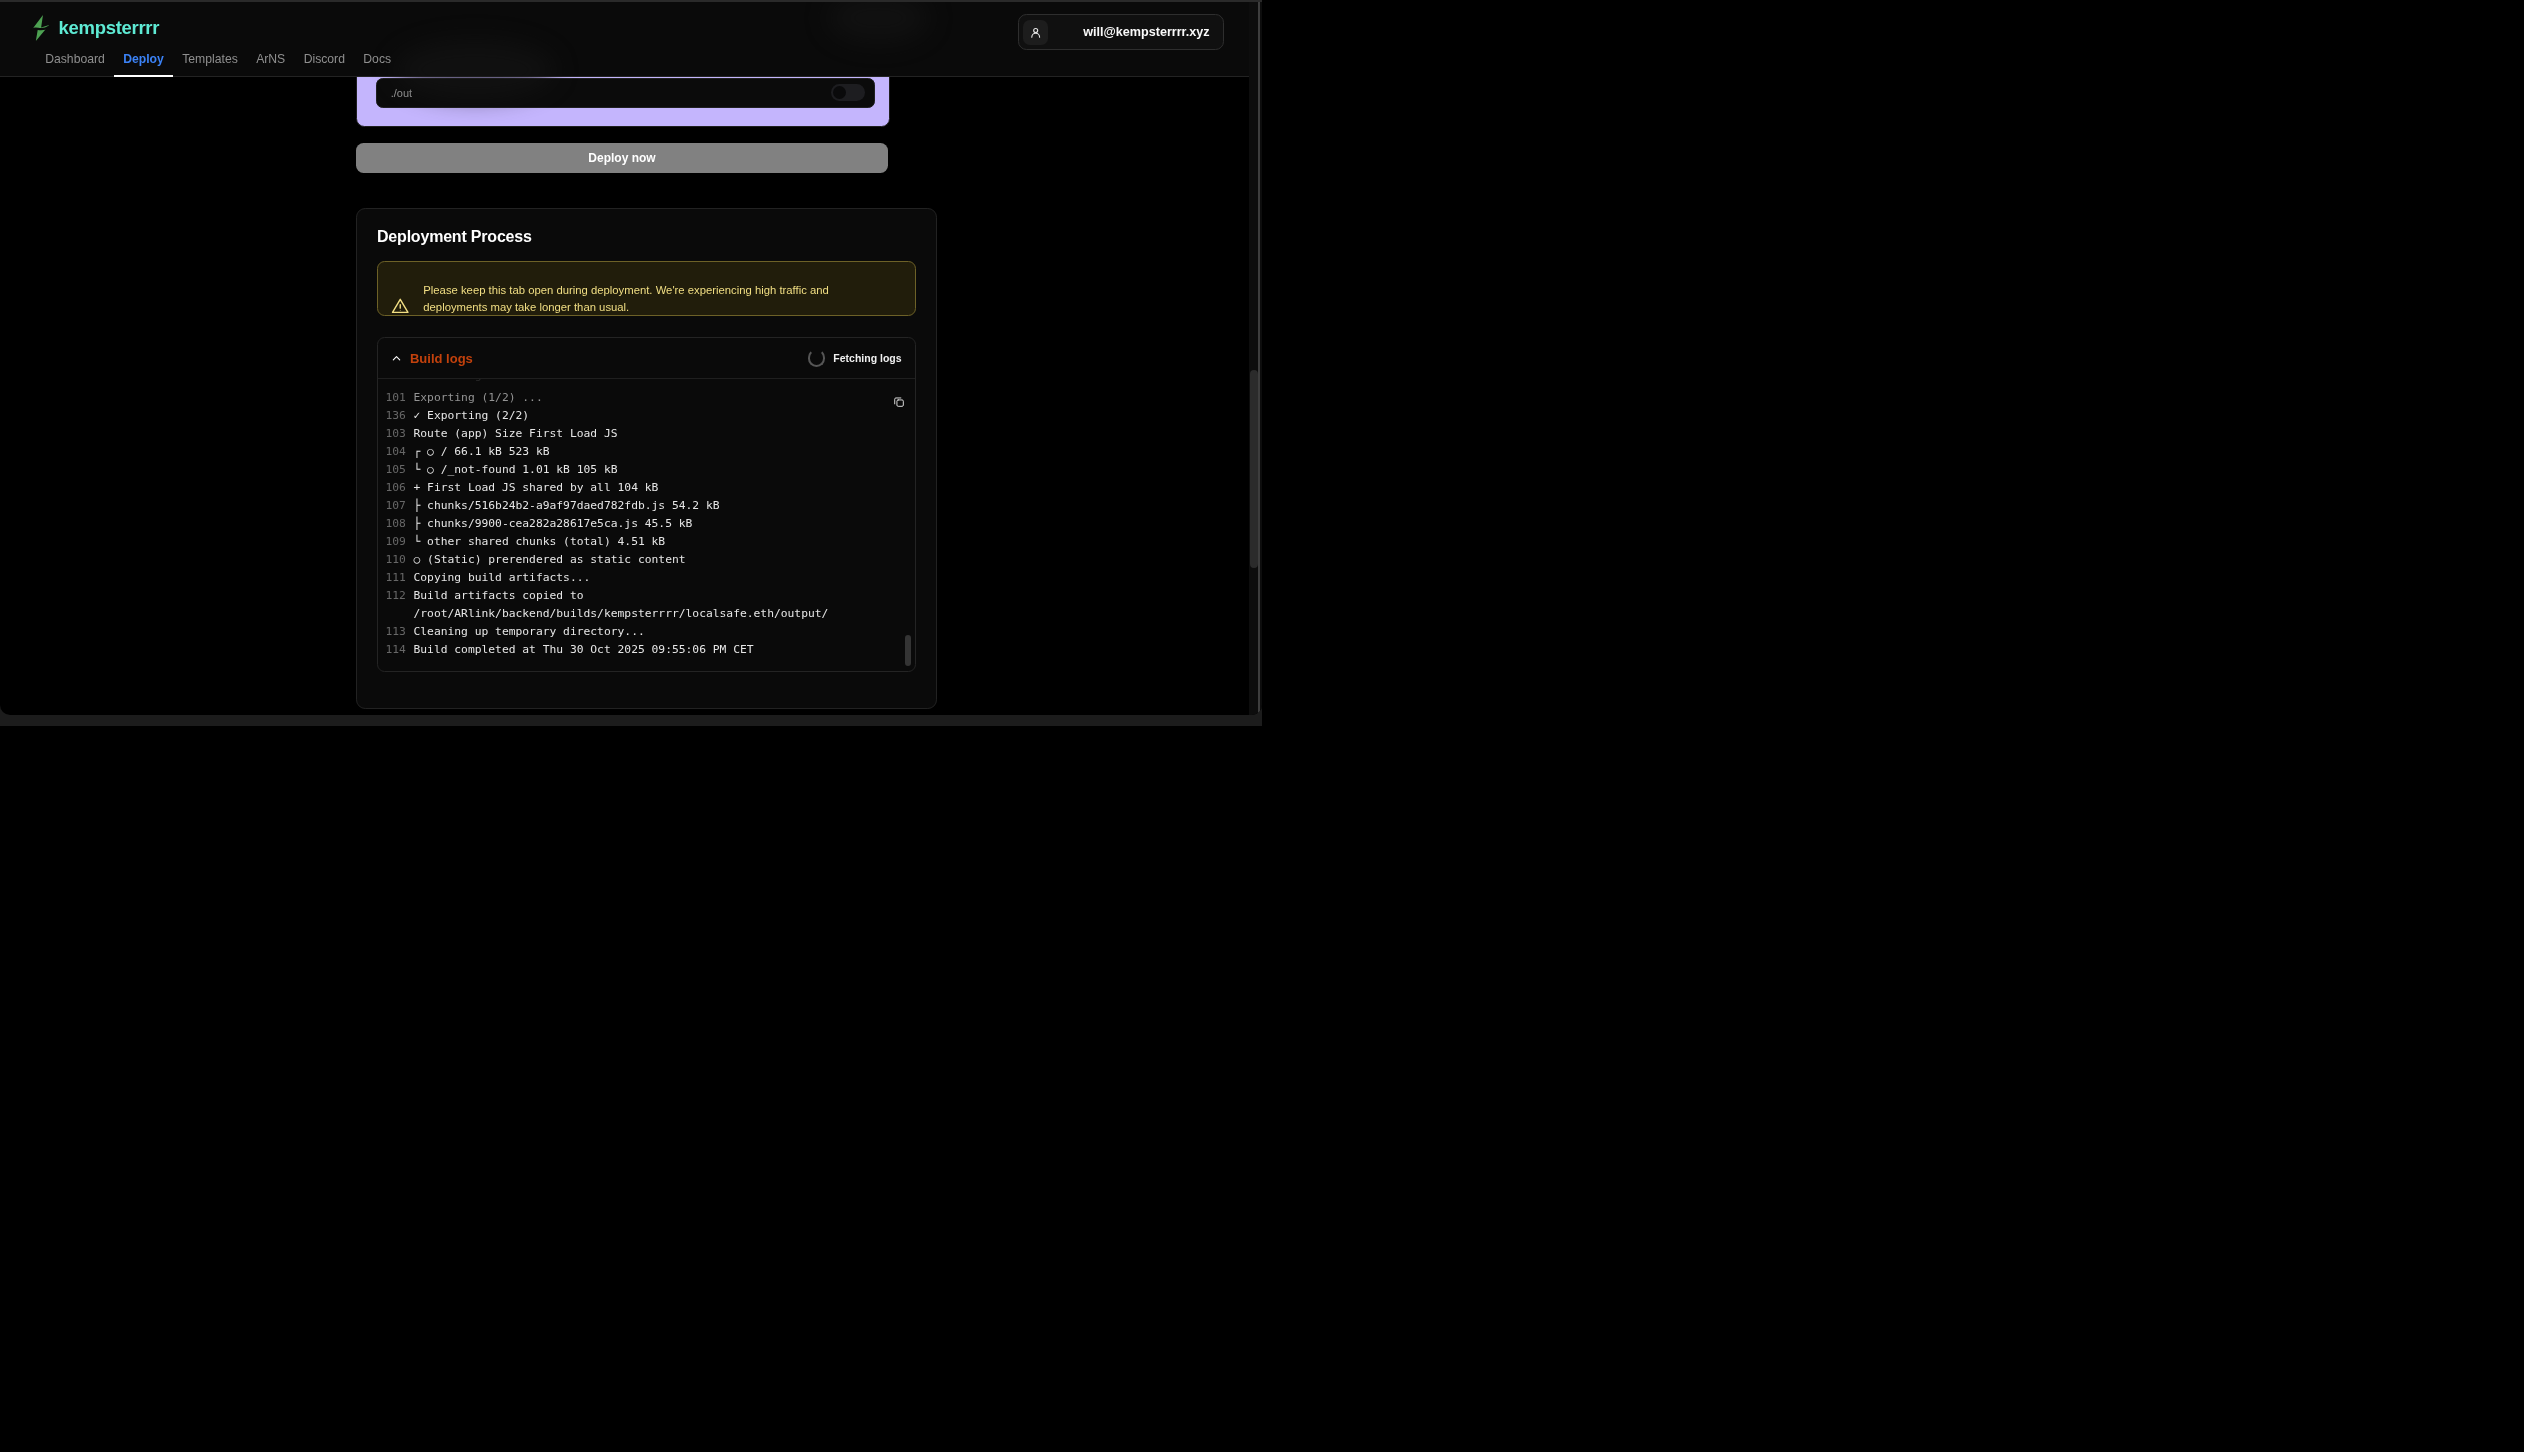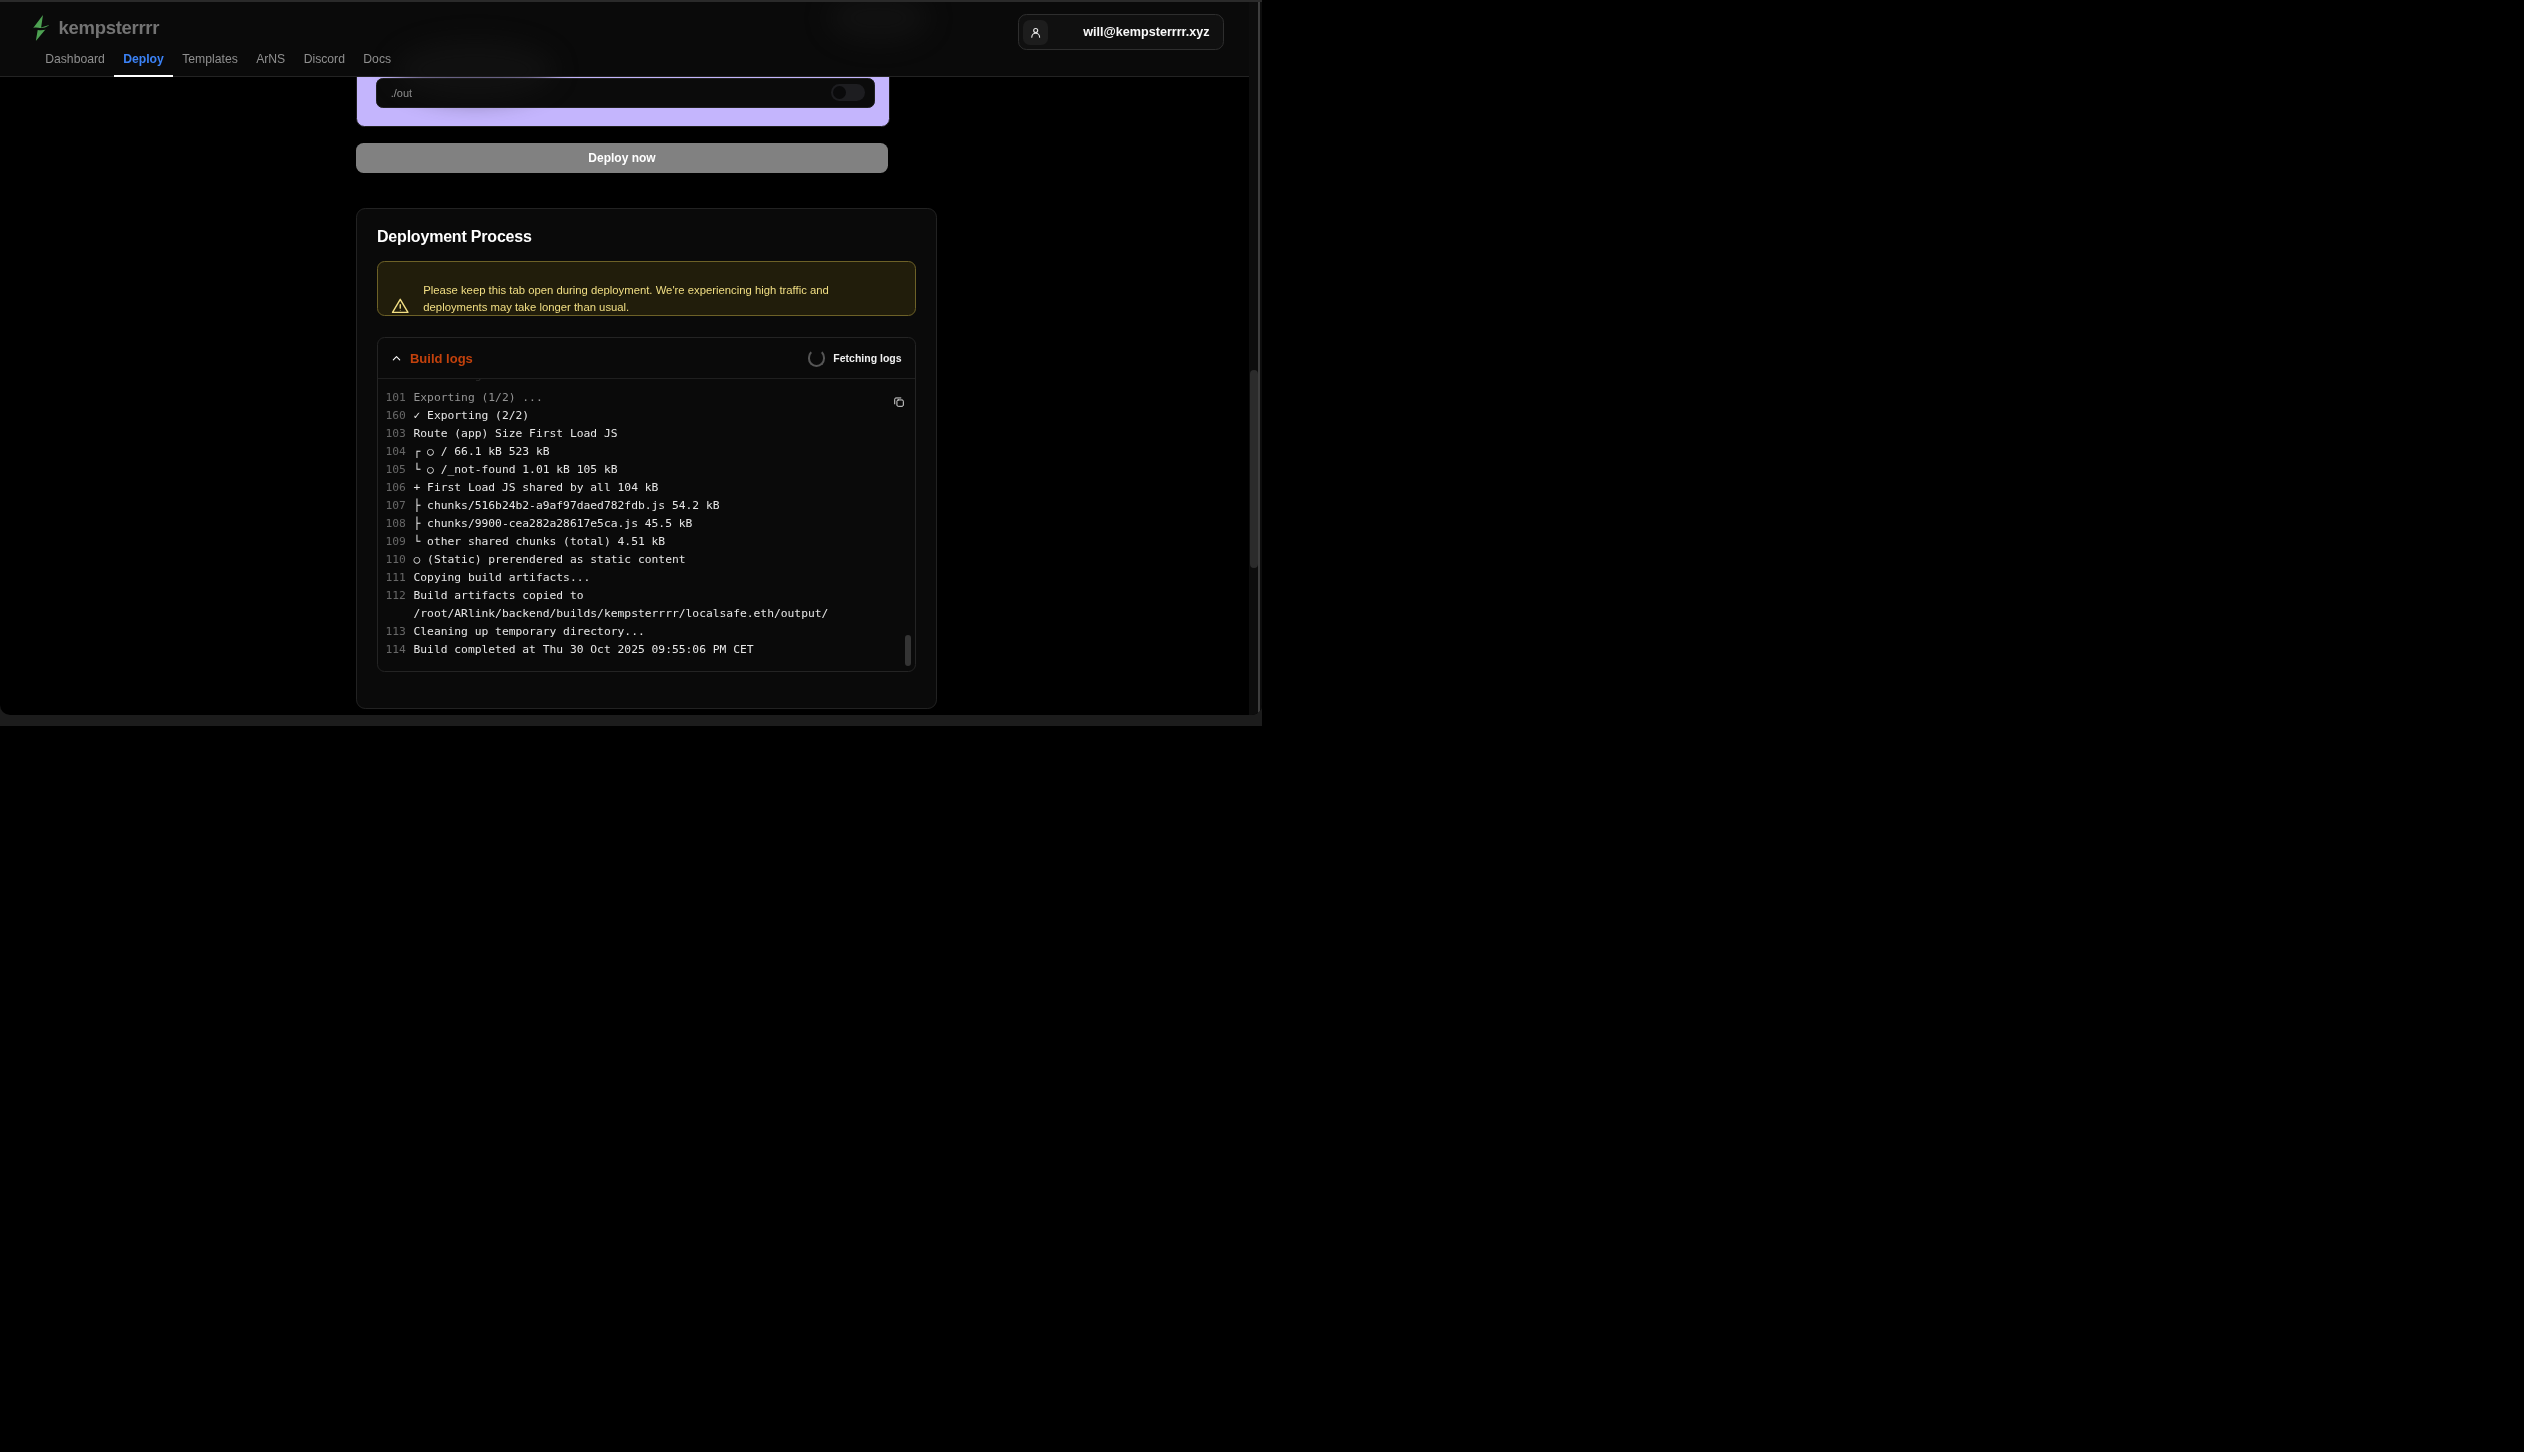--- a/index.html
+++ b/index.html
@@ -13,21 +13,21 @@
   .page{position:absolute;left:0;top:0;width:1262px;height:715px;background:#000;
     border-radius:0 0 10px 10px;overflow:hidden;}
 
   
   .header{position:absolute;left:0;top:0;right:0;height:76px;background:#0a0a0a;
     border-bottom:0.8px solid #232323;z-index:40;}
   .ghost{position:absolute;border-radius:50%;filter:blur(11.8px);background:#161616;opacity:.55;}
   .ghost-a{left:395px;top:40px;width:160px;height:59px;}
   .ghost-b{left:828px;top:-6.7px;width:101px;height:50px;}
   .brand{position:absolute;left:30px;top:15px;display:flex;align-items:center;gap:7.6px;cursor:pointer;}
-  .brand-name{color:#737373;font-size:18.5px;font-weight:bold;letter-spacing:-0.3px;}
+  .brand-name{color:#5eead4;font-size:18.5px;font-weight:bold;letter-spacing:-0.3px;}
   .main-nav{position:absolute;left:36px;bottom:0;display:flex;}
   .nav-item{position:relative;padding:0 9.2px 10px 9.2px;font-size:12.2px;color:#8f8f8f;cursor:pointer;}
   .nav-item.active{color:#3b82f6;font-weight:bold;}
   .nav-item.active::after{content:"";position:absolute;left:0;right:0;bottom:-0.8px;height:1.7px;background:#ffffff;}
   .account-btn{position:absolute;right:38px;top:14.3px;height:34px;display:flex;align-items:center;gap:9.2px;
     background:#101010;border:0.8px solid #2e2e2e;border-radius:8.4px;padding:0 13.4px 0 4.2px;cursor:pointer;}
   .account-ico{width:25px;height:25px;border-radius:6.7px;background:#1d1d1d;display:flex;align-items:center;justify-content:center;}
   .account-email{color:#fafafa;font-size:12.6px;font-weight:bold;margin-left:26px;}
 
   
@@ -128,21 +128,21 @@
 
         <div class="logs-body">
           <div class="log-clip">
             <div class="inner">
               <span class="ln"></span>
               <span class="lt">Collecting build traces ...</span>
             </div>
           </div>
           <div>
               <div class="log-row dim"><span class="ln">101</span><span class="lt">Exporting (1/2) ...</span></div>
-              <div class="log-row"><span class="ln">160</span><span class="lt">✓ Exporting (2/2)</span></div>
+              <div class="log-row"><span class="ln">136</span><span class="lt">✓ Exporting (2/2)</span></div>
               <div class="log-row"><span class="ln">103</span><span class="lt">Route (app) Size First Load JS</span></div>
               <div class="log-row"><span class="ln">104</span><span class="lt">┌ ○ / 66.1 kB 523 kB</span></div>
               <div class="log-row"><span class="ln">105</span><span class="lt">└ ○ /_not-found 1.01 kB 105 kB</span></div>
               <div class="log-row"><span class="ln">106</span><span class="lt">+ First Load JS shared by all 104 kB</span></div>
               <div class="log-row"><span class="ln">107</span><span class="lt">├ chunks/516b24b2-a9af97daed782fdb.js 54.2 kB</span></div>
               <div class="log-row"><span class="ln">108</span><span class="lt">├ chunks/9900-cea282a28617e5ca.js 45.5 kB</span></div>
               <div class="log-row"><span class="ln">109</span><span class="lt">└ other shared chunks (total) 4.51 kB</span></div>
               <div class="log-row"><span class="ln">110</span><span class="lt">○ (Static) prerendered as static content</span></div>
               <div class="log-row"><span class="ln">111</span><span class="lt">Copying build artifacts...</span></div>
               <div class="log-row"><span class="ln">112</span><span class="lt">Build artifacts copied to</span></div>

